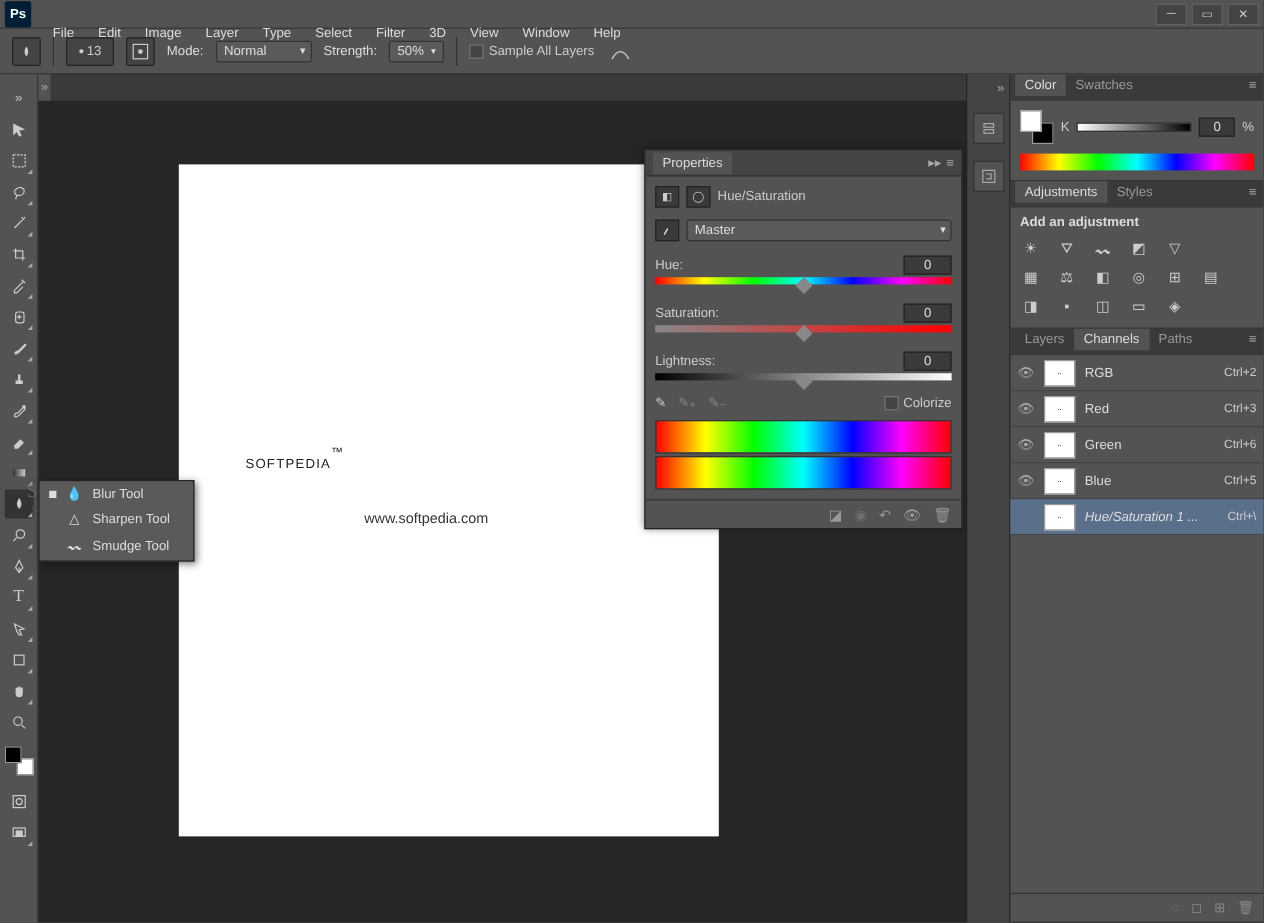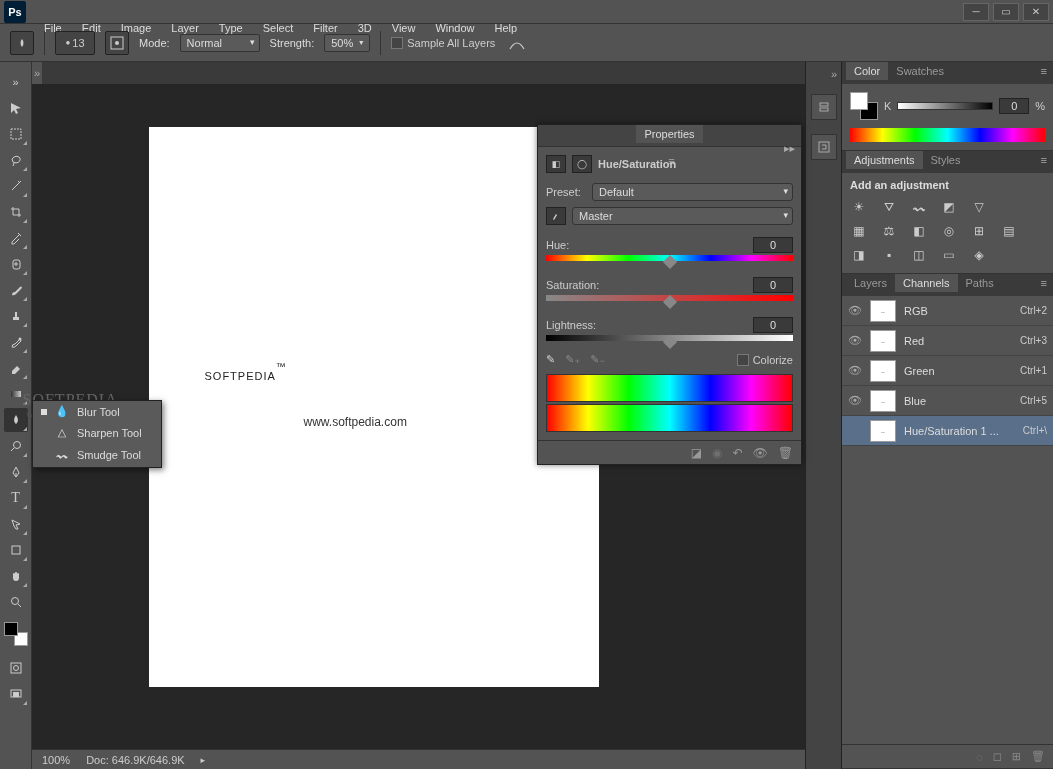--- a/index.html
+++ b/index.html
@@ -48,21 +48,21 @@
 .status-bar { height:20px; background:#535353; border-top:1px solid #333; display:flex; align-items:center; padding:0 10px; gap:16px; color:#ccc;}
 
 
 .flyout { position:absolute; left:32px; top:338px; background:#5a5a5a; border:1px solid #222; box-shadow:2px 2px 6px rgba(0,0,0,.5); z-index:50; width:130px;}
 .flyout-item { display:flex; align-items:center; gap:8px; padding:4px 8px; color:#ddd; cursor:pointer;}
 .flyout-item .dot { width:6px; height:6px; }
 .flyout-item.active .dot { background:#ddd;}
 
 
 .prop-panel { position:absolute; left:505px; top:40px; width:265px; background:#535353; border:1px solid #222; box-shadow:0 0 6px rgba(0,0,0,.5); z-index:40;}
-.panel-header { height:22px; background:#444; display:flex; align-items:center; padding:0 6px; border-bottom:1px solid #333;flex-direction:column;}
+.panel-header { height:22px; background:#444; display:flex; align-items:center; padding:0 6px; border-bottom:1px solid #333;}
 .panel-tab { background:#535353; padding:3px 8px; color:#ddd; margin-bottom:-1px;}
 .panel-menu-btn { margin-left:auto; display:flex; gap:4px; align-items:center; color:#aaa; cursor:pointer;}
 .prop-body { padding:8px; }
 .prop-title-row { display:flex; align-items:center; gap:6px; margin-bottom:10px;}
 .icon-box { width:20px; height:18px; background:#3a3a3a; border:1px solid #222; display:flex; align-items:center; justify-content:center; font-size:9px;}
 .prop-row { display:flex; align-items:center; gap:6px; margin-bottom:6px;}
 .prop-row label { color:#ccc; min-width:40px;}
 .dropdown { flex:1; background:#5a5a5a; border:1px solid #333; border-radius:3px; color:#ddd; padding:2px 18px 2px 6px; position:relative; cursor:pointer;}
 .dropdown::after { content:"▾"; position:absolute; right:4px; top:2px; font-size:9px;}
 .slider-row { margin-bottom:8px;margin-top:12px; }
@@ -98,21 +98,21 @@
 .spectrum { height:14px; margin-top:8px; background:linear-gradient(to right,red,yellow,lime,cyan,blue,magenta,red);}
 .adj-body { padding:6px 8px 10px; }
 .adj-row { display:flex; gap:12px; margin-top:8px; color:#ccc;}
 .adj-ico { width:18px; height:16px; cursor:pointer; display:flex; align-items:center; justify-content:center; font-size:12px;}
 .channel-list { }
 .channel-row { height:30px; display:flex; align-items:center; padding:0 6px; gap:8px; border-bottom:1px solid #444; cursor:pointer;}
 .channel-row.selected { background:#5a6f8a;}
 .eye { width:14px; height:14px; display:flex; align-items:center; justify-content:center; color:#aaa; font-size:11px;}
 .thumb-box { width:26px; height:22px; background:#fff; border:1px solid #999; display:flex; align-items:center; justify-content:center; font-size:7px; color:#333; }
 .channel-name { flex:1; color:#ddd;}
-.channel-name.italic { }
+.channel-name.italic { font-style:italic;}
 .channel-short { color:#ccc; font-size:10px;}
 .rp-footer { height:24px; border-top:1px solid #333; display:flex; align-items:center; justify-content:flex-end; gap:10px; padding:0 8px; color:#888;}
 .rp-footer span { cursor:pointer;}
 svg { display:block;}
 </style>
 </head>
 <body>
 
 <div class="menubar">
   <div class="ps-logo">Ps</div>
@@ -377,25 +377,21 @@
       <div class="prop-panel">
         <div class="panel-header">
           <div class="panel-tab">Properties</div>
           <div class="panel-menu-btn">▸▸</div>
           <div class="panel-menu-btn" style="margin-left:4px">≡</div>
         </div>
         <div class="prop-body">
           <div class="prop-title-row">
             <div class="icon-box">◧</div>
             <div class="icon-box">◯</div>
-            <span style="font-weight:bold">Hue/Saturation</span>
-          </div>
-          <div class="prop-row">
-            <label>Preset:</label>
-            <div class="dropdown">Default</div>
+            <span style="font-weight:normal">Hue/Saturation</span>
           </div>
           <div class="prop-row">
             <div class="icon-box">
                 <svg width="12" height="12">
                   <path d="M3 9 L6 4 L7 5 L4 10 Z" fill="#ccc"></path>
                 </svg>
               </div>
             <div class="dropdown">Master</div>
           </div>
           <div class="slider-row">
@@ -444,25 +440,20 @@
         <div class="prop-footer">
           <span>◪</span>
           <span style="opacity:.4">◉</span>
           <span>↶</span>
           <span>👁</span>
           <span>🗑</span>
         </div>
       </div>
     </div>
 
-    <div class="status-bar">
-      <span>100%</span>
-      <span>Doc: 646.9K/646.9K</span>
-      <span style="font-size:9px;cursor:pointer">▸</span>
-    </div>
   </div>
 
   <div class="right-dock">
     <div style="color:#aaa;cursor:pointer;align-self:flex-end;margin-right:4px;margin-top:-14px">»</div>
     <div class="dock-btn">
         <svg width="14" height="14">
           <rect x="3" y="3" width="8" height="3" fill="none" stroke="#aaa"></rect>
           <rect x="3" y="8" width="8" height="3" fill="none" stroke="#aaa"></rect>
         </svg>
       </div>
@@ -549,21 +540,21 @@
           <div class="channel-row">
             <div class="eye">👁</div>
             <div class="thumb-box">..</div>
             <div class="channel-name">Red</div>
             <div class="channel-short">Ctrl+3</div>
           </div>
           <div class="channel-row">
             <div class="eye">👁</div>
             <div class="thumb-box">..</div>
             <div class="channel-name">Green</div>
-            <div class="channel-short">Ctrl+1</div>
+            <div class="channel-short">Ctrl+6</div>
           </div>
           <div class="channel-row">
             <div class="eye">👁</div>
             <div class="thumb-box">..</div>
             <div class="channel-name">Blue</div>
             <div class="channel-short">Ctrl+5</div>
           </div>
           <div class="channel-row selected">
             <div class="eye"></div>
             <div class="thumb-box">..</div>

